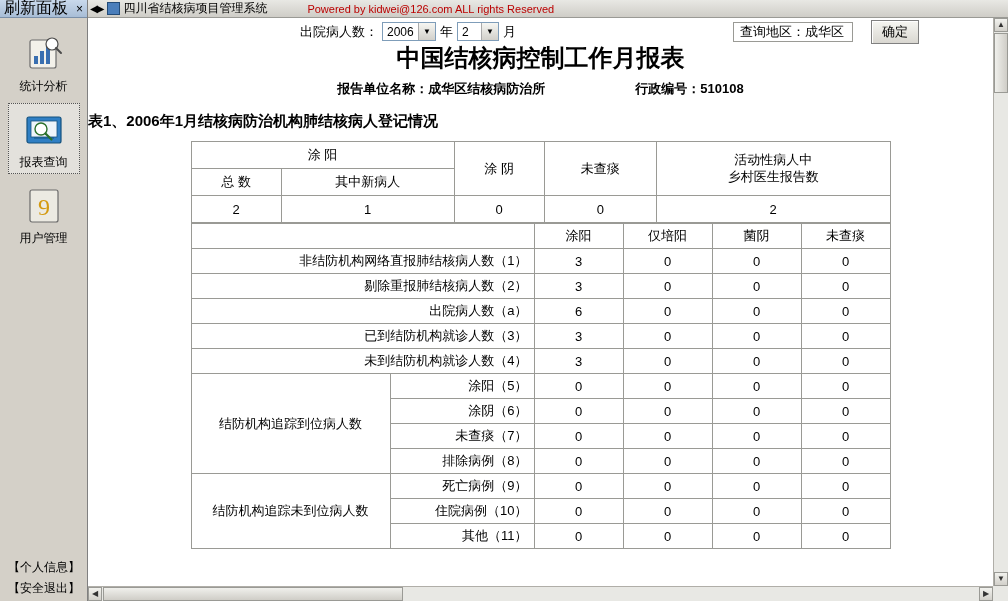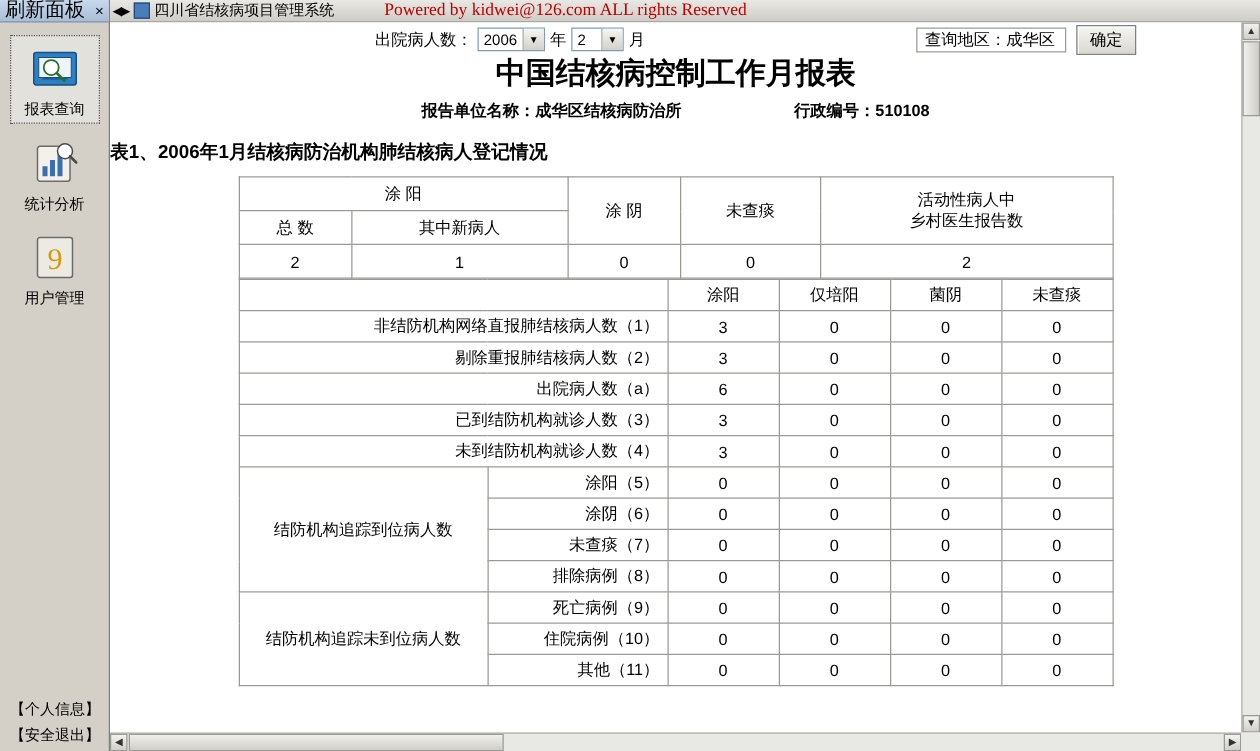--- a/index.html
+++ b/index.html
@@ -112,22 +112,22 @@
     cursor: pointer;
   }
   .tb-icon {
     width: 11px; height: 11px;
     background: #4a7ebb;
     border: 1px solid #234b77;
     margin-right: 3px;
   }
   .tb-title { margin-right: 40px; white-space: nowrap; }
   .tb-powered {
-    font-family: Liberation Serif, serif;
-    font-size: 14px;
+    font-family: Liberation Sans, sans-serif;
+    font-size: 11px;
     color: #b00;
     white-space: nowrap;
   }
 
   
   #pane {
     position: absolute;
     left: 0; top: 18px;
     width: 920px;
     height: 583px;
@@ -214,21 +214,21 @@
     display: flex;
     align-items: center;
     gap: 4px;
   }
   .topbar .grp2 {
     position: absolute;
     left: 600px;
     top: 2px;
     display: flex;
     align-items: center;
-    gap: 8px;
+    gap: 18px;
     padding-left: 45px;
   }
   .combo {
     display: inline-flex;
     align-items: center;
     background: #fff;
     border: 1px solid #7f9db9;
     height: 19px;
     box-sizing: border-box;
     min-width: 54px;
@@ -314,46 +314,46 @@
 <div id="app">
 
   <div id="sidebar">
     <div class="side-title">
       <span class="t">刷新面板</span>
       <span class="side-close">×</span>
     </div>
 
     <div class="side-items">
 
-
-      <div class="side-item selected">
-        <div class="ic">
-          <svg width="44" height="44" viewBox="0 0 44 44">
-            <rect x="5" y="9" width="34" height="26" rx="2" fill="#2f7fc4" stroke="#14527f" stroke-width="1.2"></rect>
-            <rect x="9" y="13" width="26" height="16" fill="#eef4fa" stroke="#14527f" stroke-width="0.8"></rect>
-            <path d="M12 30 l20 0" stroke="#14527f" stroke-width="1"></path>
-            <circle cx="19" cy="21" r="6" fill="#ffffff" stroke="#2a6f2a" stroke-width="1.4"></circle>
-            <path d="M23.5 25.5 l6 6" stroke="#2a6f2a" stroke-width="2.2" stroke-linecap="round"></path>
-          </svg>
-        </div>
-        <div class="lbl">报表查询</div>
-      </div>
 
       <div class="side-item">
         <div class="ic">
           <svg width="44" height="44" viewBox="0 0 44 44">
             <rect x="8" y="8" width="26" height="28" rx="2" fill="#f3f1ea" stroke="#6b6b6b" stroke-width="1.2"></rect>
             <rect x="12" y="24" width="4" height="8" fill="#3a6fb0"></rect>
             <rect x="18" y="19" width="4" height="13" fill="#3a6fb0"></rect>
             <rect x="24" y="14" width="4" height="18" fill="#3a6fb0"></rect>
             <circle cx="30" cy="12" r="6" fill="#ffffff" stroke="#4a4a4a" stroke-width="1.2"></circle>
             <path d="M34 16 l5 5" stroke="#4a4a4a" stroke-width="2" stroke-linecap="round"></path>
           </svg>
         </div>
         <div class="lbl">统计分析</div>
+      </div>
+
+      <div class="side-item selected">
+        <div class="ic">
+          <svg width="44" height="44" viewBox="0 0 44 44">
+            <rect x="5" y="9" width="34" height="26" rx="2" fill="#2f7fc4" stroke="#14527f" stroke-width="1.2"></rect>
+            <rect x="9" y="13" width="26" height="16" fill="#eef4fa" stroke="#14527f" stroke-width="0.8"></rect>
+            <path d="M12 30 l20 0" stroke="#14527f" stroke-width="1"></path>
+            <circle cx="19" cy="21" r="6" fill="#ffffff" stroke="#2a6f2a" stroke-width="1.4"></circle>
+            <path d="M23.5 25.5 l6 6" stroke="#2a6f2a" stroke-width="2.2" stroke-linecap="round"></path>
+          </svg>
+        </div>
+        <div class="lbl">报表查询</div>
       </div>
 
       <div class="side-item">
         <div class="ic">
           <svg width="44" height="44" viewBox="0 0 44 44">
             <rect x="8" y="6" width="28" height="32" rx="2" fill="#eceae2" stroke="#6b6b6b" stroke-width="1.2"></rect>
             <text x="22" y="31" font-size="24" font-family="Liberation Serif, serif" text-anchor="middle" fill="#d49a10">9</text>
           </svg>
         </div>
         <div class="lbl">用户管理</div>

